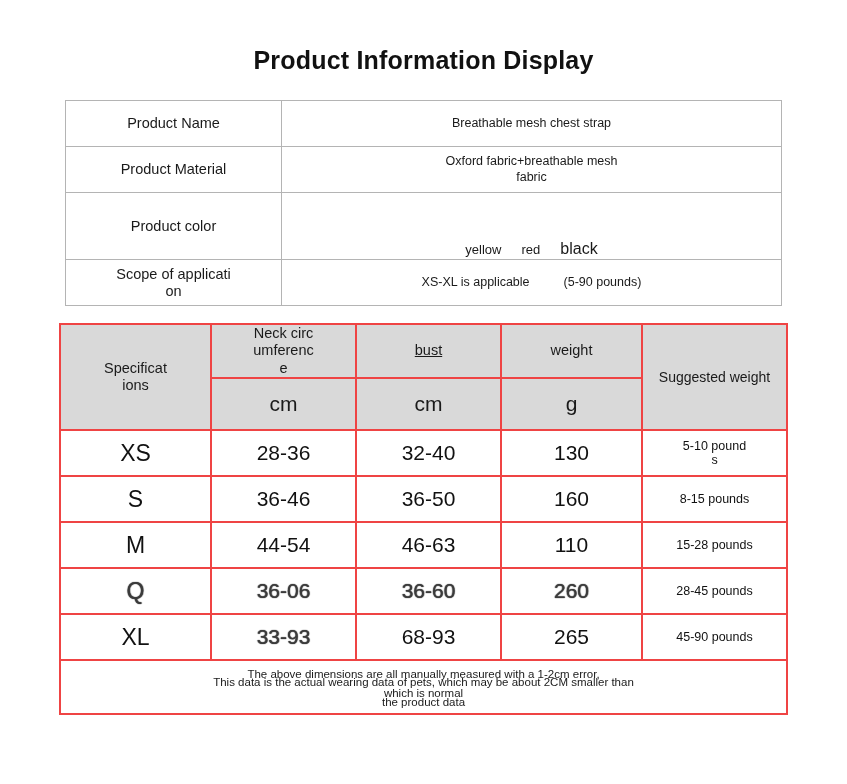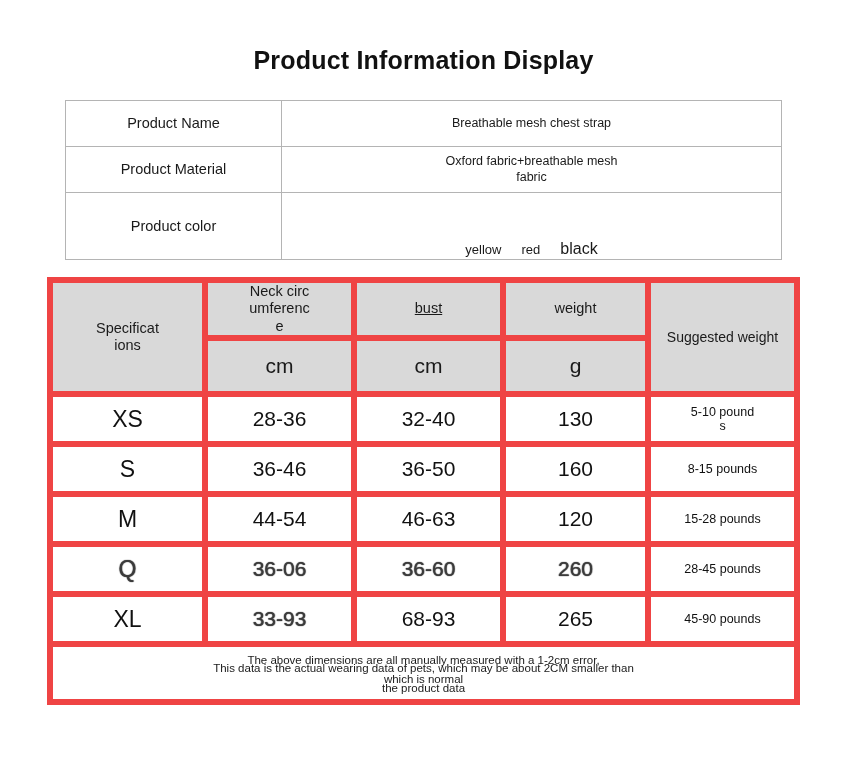--- a/index.html
+++ b/index.html
@@ -86,21 +86,21 @@
   }
 
   
   .spec-table {
     width: 717px;
     margin: 17px auto 0 auto;
     border-collapse: collapse;
     table-layout: fixed;
   }
   .spec-table td {
-    border: 6px solid #ef4444;
+    border: 2px solid #ef4444;
     padding: 0;
     vertical-align: middle;
     text-align: center;
   }
   .hdr { background: #d9d9d9; }
   .hdr-spec {
     width: 149px;
     font-size: 14.5px;
     line-height: 1.2;
     height: 99px;
@@ -190,20 +190,32 @@
       <tr>
         <td class="info-label">Product color</td>
         <td class="info-value">
           <div class="colors">
             <span class="color-yellow">yellow</span>
             <span class="color-red">red</span>
             <span class="color-black">black</span>
           </div>
         </td>
       </tr>
+      <tr>
+        <td class="info-label">
+          <span class="wrap-break">Scope of applicati</span>
+          <span class="wrap-break">on</span>
+        </td>
+        <td class="info-value">
+          <div class="scope-inner">
+            <span>XS-XL is applicable</span>
+            <span>(5-90 pounds)</span>
+          </div>
+        </td>
+      </tr>
     </tbody>
   </table>
 
   <table class="spec-table">
     <tbody>
       <tr>
         <td class="hdr hdr-spec" rowspan="2">
           <span class="wrap-break">Specificat</span>
           <span class="wrap-break">ions</span>
         </td>
@@ -236,21 +248,21 @@
         <td class="row-size">S</td>
         <td class="row-val">36-46</td>
         <td class="row-val">36-50</td>
         <td class="row-val">160</td>
         <td class="row-sugg">8-15 pounds</td>
       </tr>
       <tr>
         <td class="row-size">M</td>
         <td class="row-val">44-54</td>
         <td class="row-val">46-63</td>
-        <td class="row-val">120</td>
+        <td class="row-val">110</td>
         <td class="row-sugg">15-28 pounds</td>
       </tr>
       <tr>
         <td class="row-size blurry">Q</td>
         <td class="row-val blurry">36-06</td>
         <td class="row-val blurry">36-60</td>
         <td class="row-val blurry">260</td>
         <td class="row-sugg">28-45 pounds</td>
       </tr>
       <tr>

